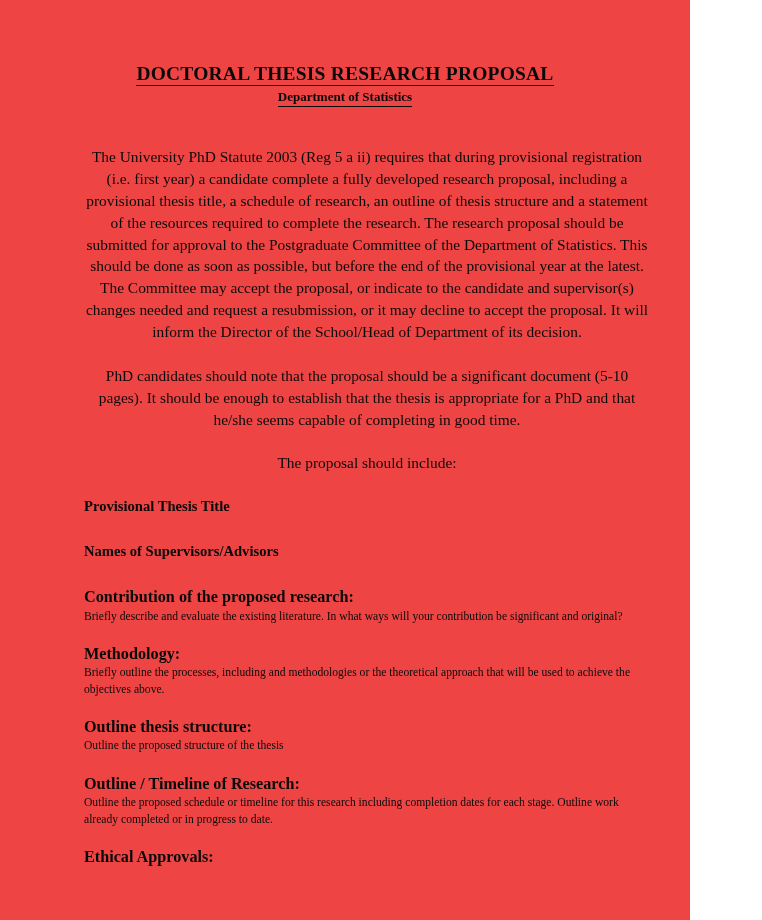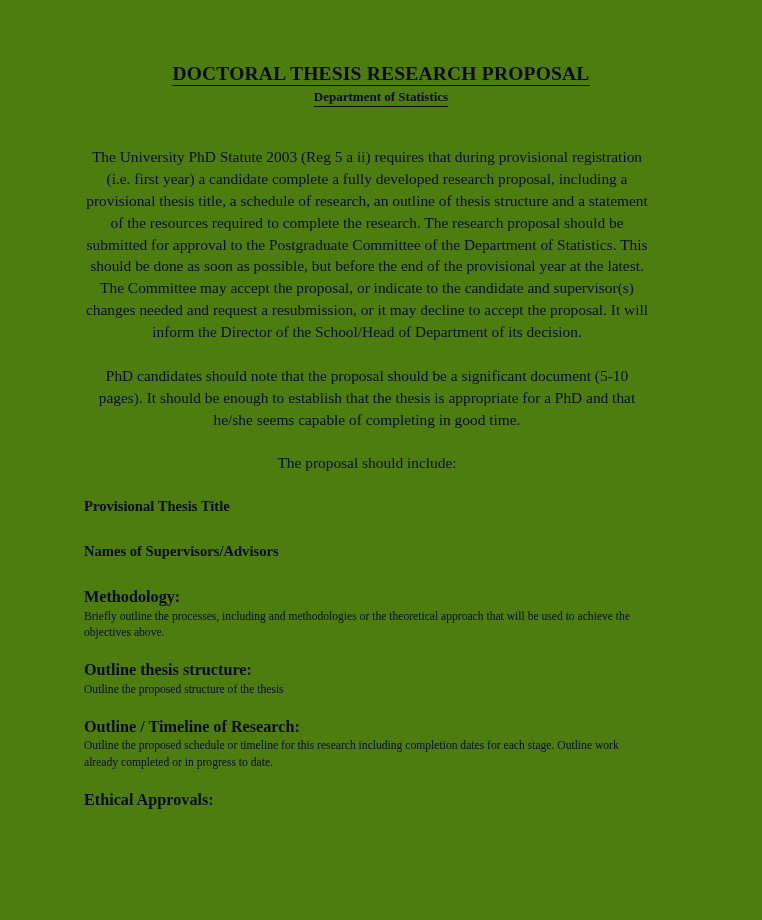--- a/index.html
+++ b/index.html
@@ -11,23 +11,23 @@
   body {
     width: 762px;
     height: 920px;
     overflow: hidden;
     font-family: "Liberation Serif", "DejaVu Serif", serif;
     color: #0a0a0a;
     -webkit-font-smoothing: antialiased;
   }
   .page {
     position: relative;
-    width: 762px;
+    width: 690px;
     height: 920px;
-    background: #4d7c0f;
+    background: #ef4444;
     box-sizing: border-box;
   }
 
   
   .title-block {
     padding-top: 62px;
     text-align: center;
   }
   .doc-title {
     font-size: 19.5px;
@@ -118,20 +118,24 @@
 
     <p class="body-para tight">PhD candidates should note that the proposal should be a significant document (5-10 pages). It should be enough to establish that the thesis is appropriate for a PhD and that he/she seems capable of completing in good time.</p>
 
     <p class="body-para lead-in">The proposal should include:</p>
 
     <h3 class="minor-heading">Provisional Thesis Title</h3>
 
     <h3 class="minor-heading">Names of Supervisors/Advisors</h3>
 
 
+    <div class="section">
+      <h2 class="section-heading">Contribution of the proposed research:</h2>
+      <p class="section-desc">Briefly describe and evaluate the existing literature. In what ways will your contribution be significant and original?</p>
+    </div>
 
     <div class="section">
       <h2 class="section-heading">Methodology:</h2>
       <p class="section-desc">Briefly outline the processes, including and methodologies or the theoretical approach that will be used to achieve the objectives above.</p>
     </div>
 
     <div class="section">
       <h2 class="section-heading">Outline thesis structure:</h2>
       <p class="section-desc">Outline the proposed structure of the thesis</p>
     </div>

